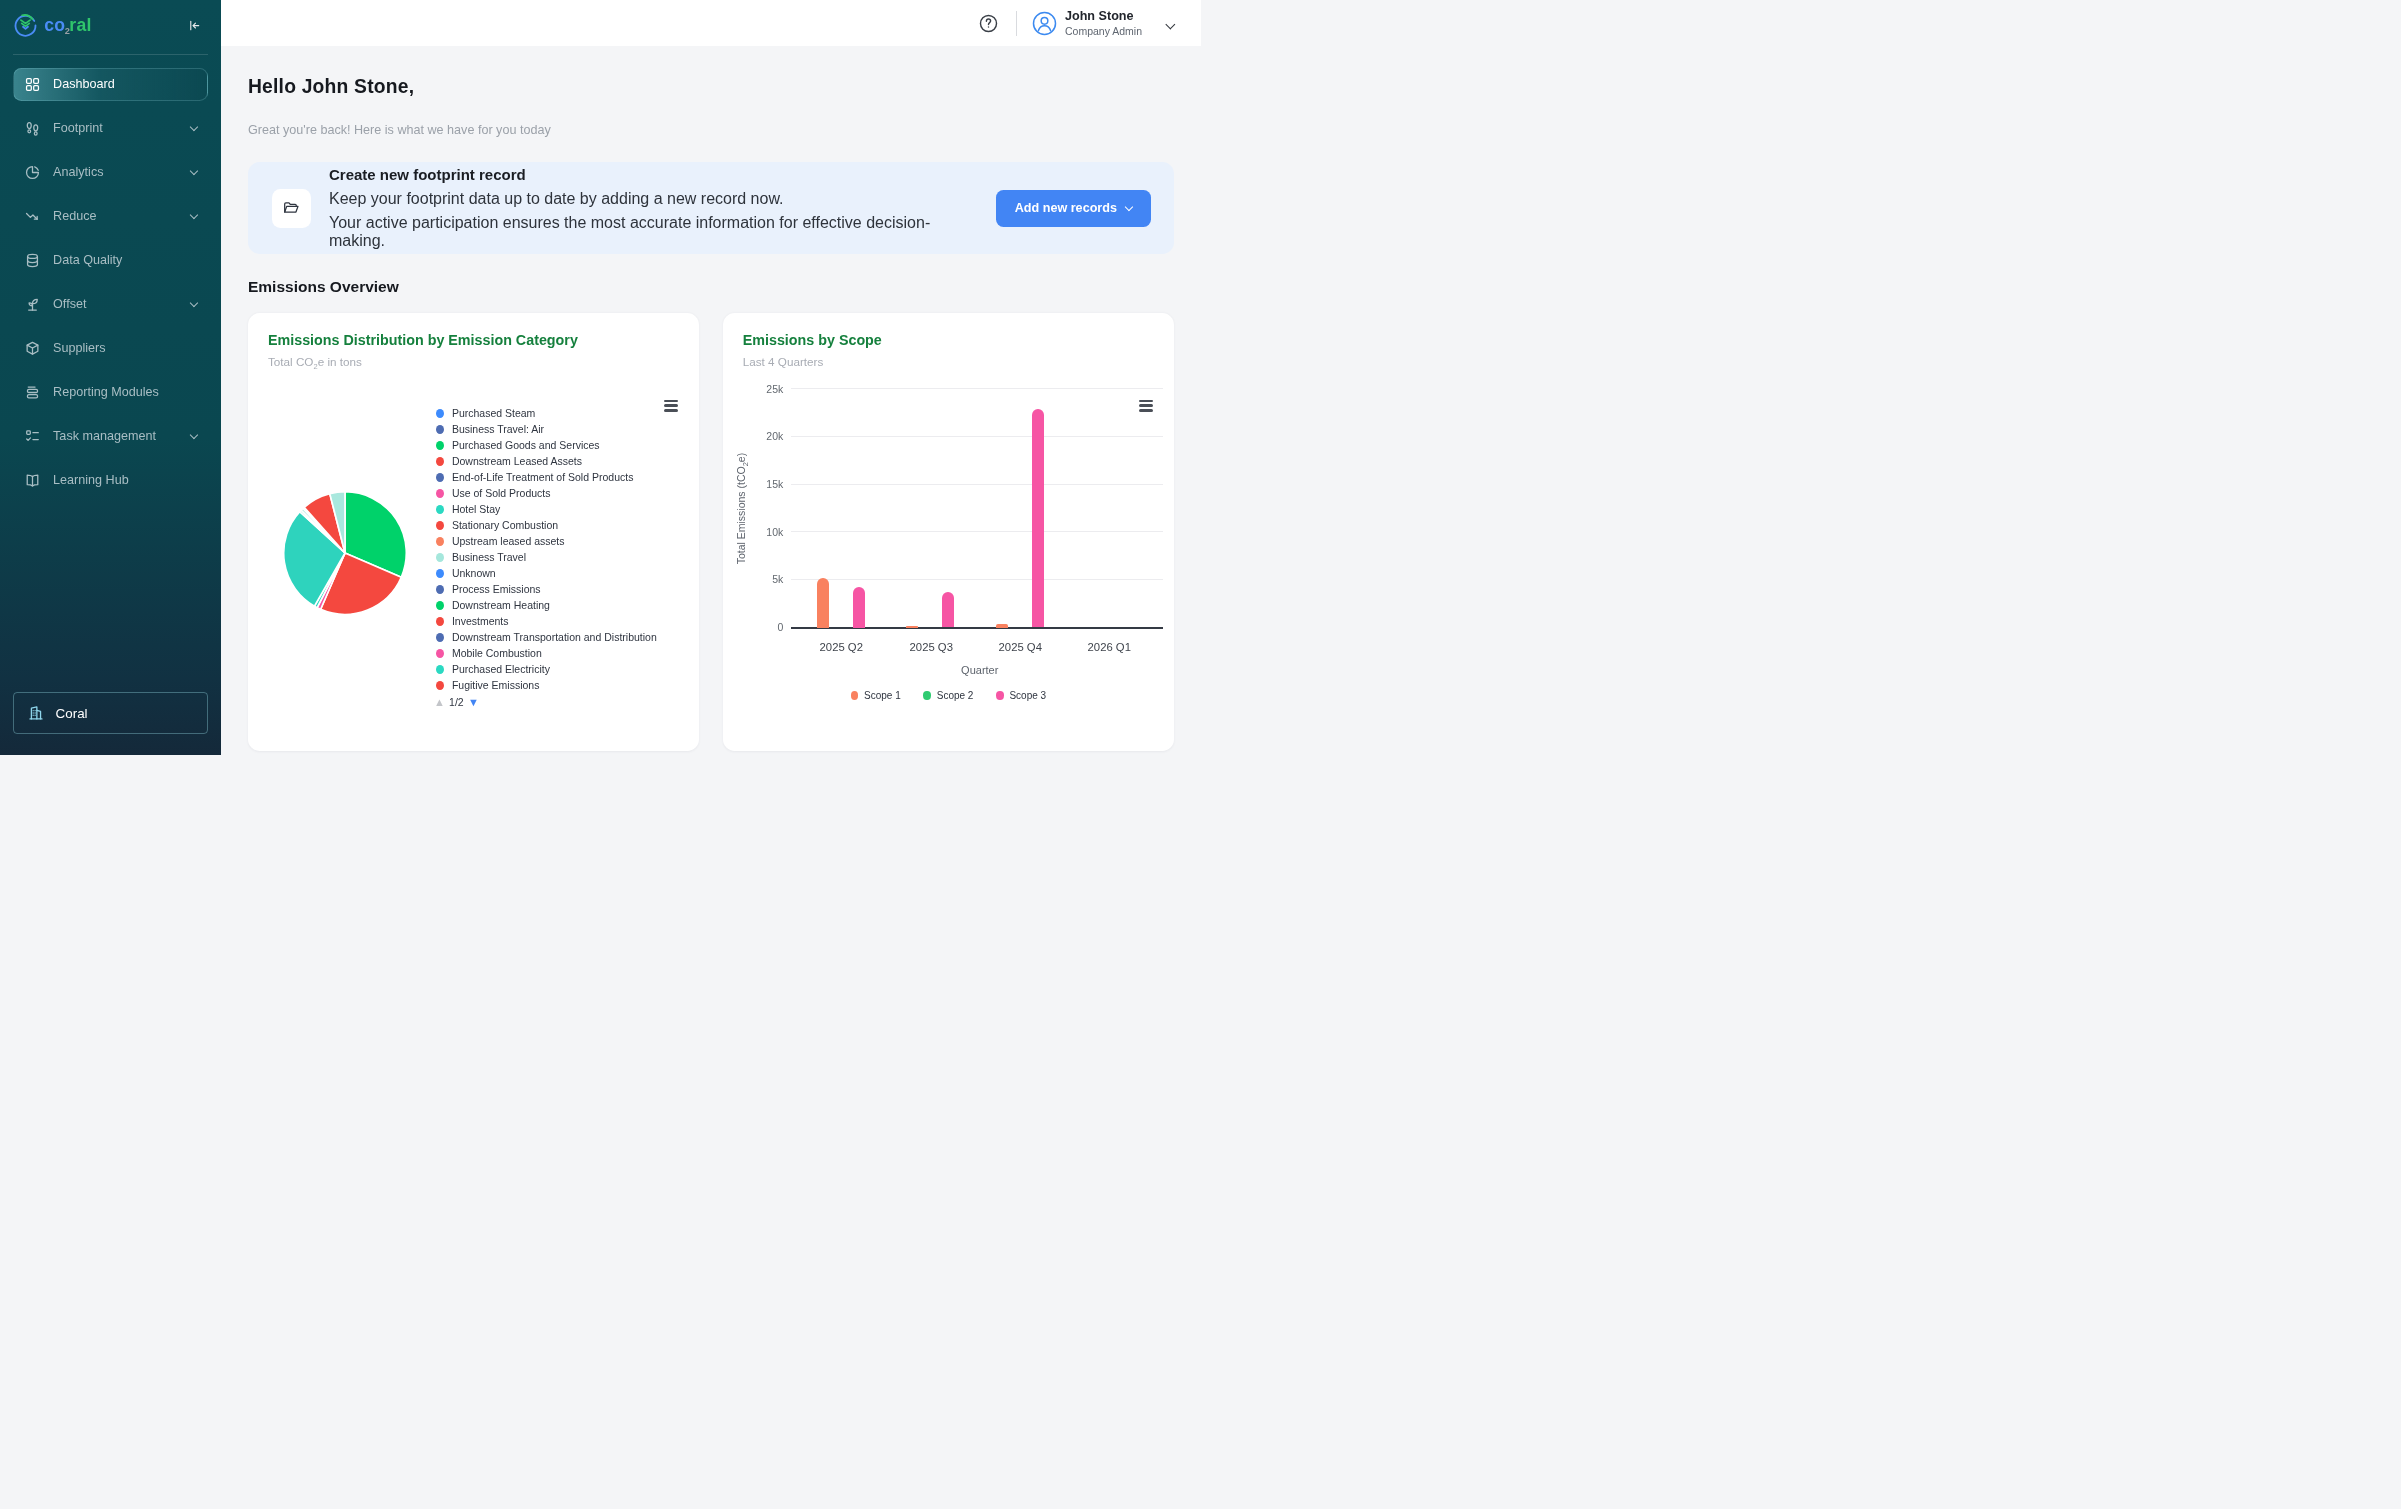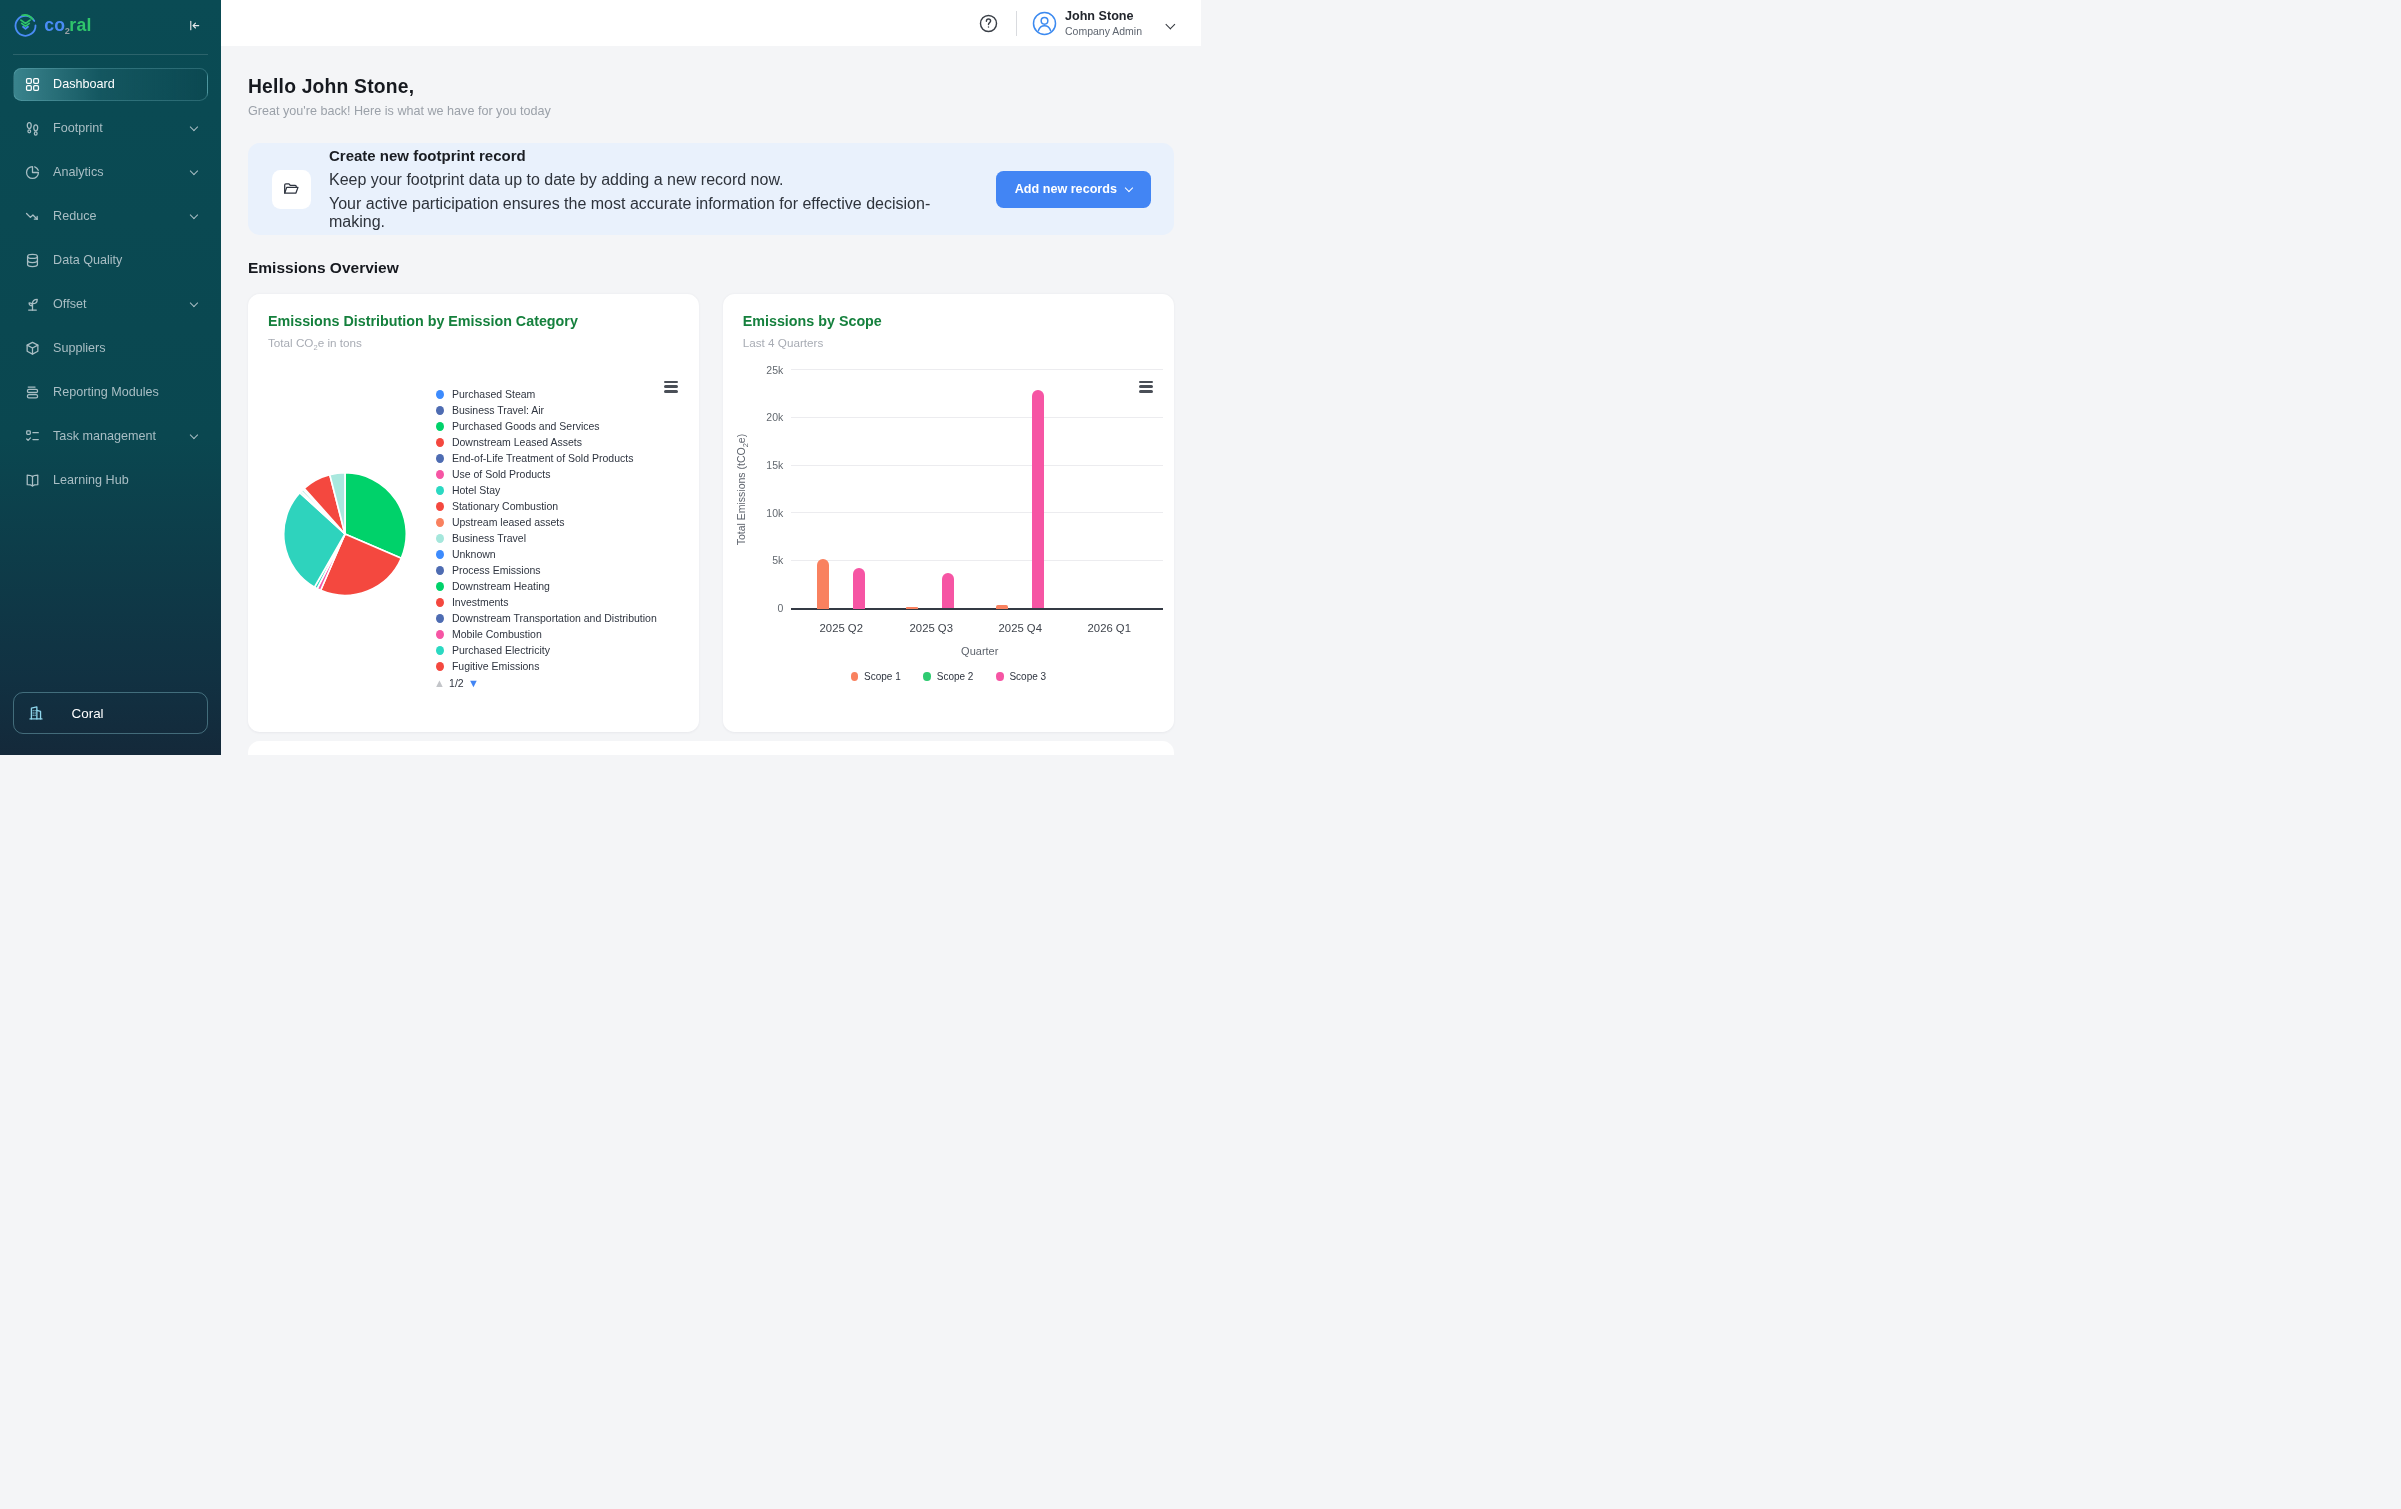--- a/index.html
+++ b/index.html
@@ -29,39 +29,39 @@
   }
   .nav-item.active {
     background:linear-gradient(90deg,rgba(125,212,222,.42) 0%,rgba(44,116,126,.30) 45%,rgba(16,66,76,.16) 100%);
     border:0.8px solid rgba(150,220,228,.22); color:#FFFFFF;
   }
   .nav-ic { display:flex; width:17px; height:17px; flex:none; }
   .ic svg, .nav-ic svg { width:100%; height:100%; fill:none; stroke:currentColor; stroke-width:1.5; stroke-linecap:round; stroke-linejoin:round; }
   .cv { display:inline-block; width:5.9px; height:5.9px; border-right:1.5px solid currentColor; border-bottom:1.5px solid currentColor; transform:rotate(45deg); margin-left:auto; margin-top:-2.5px; }
   .side-footer {
     position:absolute; left:13.4px; right:13.4px; bottom:21px; height:42px;
-    border:0.8px solid rgba(140,205,215,.40); border-radius:10px;
-    display:flex; align-items:center; gap:27px; padding:0 12.6px; font-size:13.4px; color:#fff; cursor:pointer;
+    border:0.8px solid rgba(140,205,215,.40); border-radius:4px;
+    display:flex; align-items:center; gap:11px; padding:0 12.6px; font-size:13.4px; color:#fff; cursor:pointer;
   }
   .side-footer .ic { width:17.6px; height:17.6px; color:#8FD6EC; }
   
   .main { margin-left:221px; height:755px; }
   .topbar { height:46px; background:#fff; display:flex; align-items:center; justify-content:flex-end; padding:0 23.5px; }
   .help-btn { background:none; border:none; width:21px; height:21px; color:#3A3F47; cursor:pointer; }
   .tb-div { width:0.8px; height:25px; background:#D9DBDF; margin:0 15px 0 17px; }
   .avatar { width:25px; height:25px; color:#3C8AF0; }
   .user-meta { margin-left:8.4px; line-height:1.15; }
   .user-name { font-size:12.6px; font-weight:bold; color:#22262D; }
   .user-role { font-size:10.5px; color:#5F6670; margin-top:1.7px; }
   .user-chev { background:none; border:none; color:#30343B; margin-left:22px; cursor:pointer; padding:3.4px; }
   .user-chev .cv2 { display:inline-block; width:6.7px; height:6.7px; border-right:1.7px solid currentColor; border-bottom:1.7px solid currentColor; transform:rotate(45deg); }
   
   .content { padding:30px 27px 0; }
   .greeting { font-size:19.3px; font-weight:bold; color:#16191F; letter-spacing:0.2px; }
-  .greeting-sub { font-size:12.6px; color:#9BA1A9; margin-top:6px; }
+  .greeting-sub { font-size:12.6px; color:#9BA1A9; margin-top:25px; }
   .banner {
     margin-top:25px; background:#E9F1FC; border-radius:11.7px; height:92px;
     display:flex; align-items:center; padding:0 23.5px; gap:18.5px;
   }
   .banner-icon { width:39px; height:39px; background:#fff; border-radius:8.4px; display:flex; align-items:center; justify-content:center; flex:none; }
   .banner-icon .ic { width:18.5px; height:18.5px; color:#2F3540; }
   .banner-body { flex:1; }
   .banner-title { font-size:15px; font-weight:bold; color:#1A1D23; }
   .banner-line { font-size:16px; color:#2E333B; margin-top:6.7px; }
   .add-btn {

